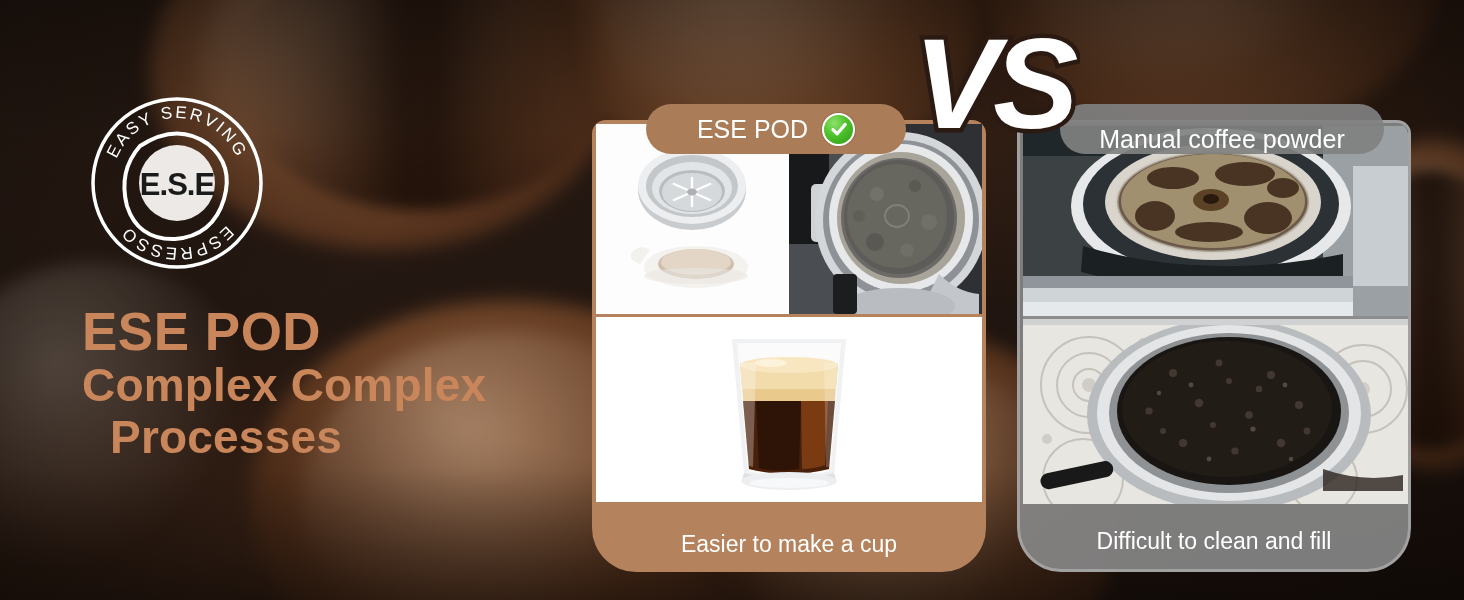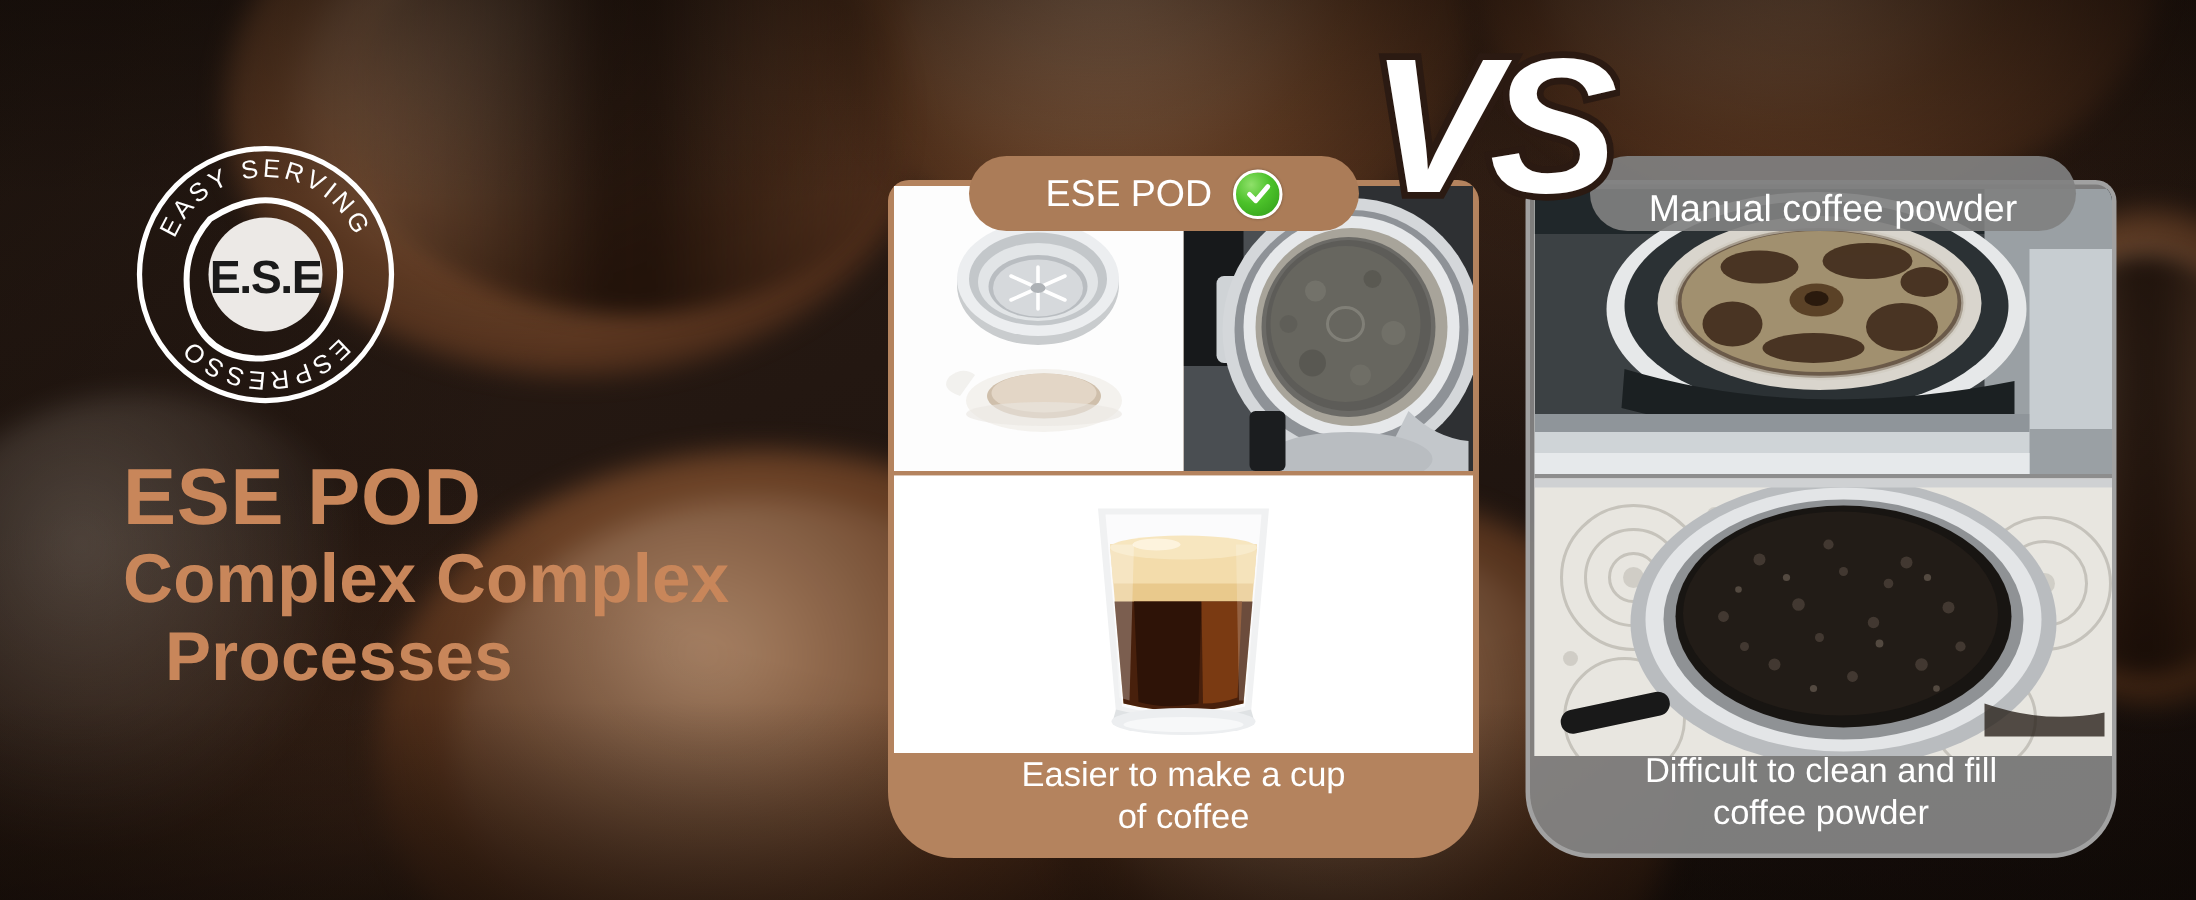--- a/index.html
+++ b/index.html
@@ -214,21 +214,20 @@
           <path d="M228 46 L242 46 L236 150 L230 150 Z" fill="#ffffff" opacity=".2"></path>
           <path d="M148 156 Q193 168 238 156 L240 163 Q193 175 146 163 Z" fill="#dfe2e4"></path>
           <ellipse cx="193" cy="164" rx="48" ry="9" fill="#eceef0"></ellipse>
           <ellipse cx="193" cy="166" rx="40" ry="5" fill="#f7f8f9"></ellipse>
         </svg>
       </div>
     </div>
 
     <div class="caption">
       <div>Easier to make a cup</div>
-      <div>of coffee</div>
     </div>
   </div>
 
   <div class="panel panel-right">
     <div class="imgwrap">
 
       <div class="cell cell-top">
         <svg class="ph" viewBox="0 0 386 190" preserveAspectRatio="xMidYMid slice" aria-hidden="true">
           <rect width="386" height="190" fill="#3c4144"></rect>
           <rect x="0" y="0" width="386" height="30" fill="#20272a"></rect>
@@ -307,21 +306,20 @@
           </g>
           <path d="M300 150 q40 14 80 6 l0 16 l-80 0 Z" fill="#2a231d" opacity=".8"></path>
           <rect x="16" y="156" width="74" height="16" rx="8" transform="rotate(-12 16 156)" fill="#191919"></rect>
           <rect x="0" y="0" width="386" height="6" fill="#cfd1d3"></rect>
         </svg>
       </div>
     </div>
 
     <div class="caption">
       <div>Difficult to clean and fill</div>
-      <div>coffee powder</div>
     </div>
   </div>
 
   <div class="tag tag-ese">
     <span>ESE POD</span>
     <span class="tick">
       <svg viewBox="0 0 20 20" aria-hidden="true">
         <path d="M4 10.6 L8.2 14.8 L16.2 5.4" fill="none" stroke="#ffffff" stroke-width="3.2" stroke-linecap="round" stroke-linejoin="round"></path>
       </svg>
     </span>

